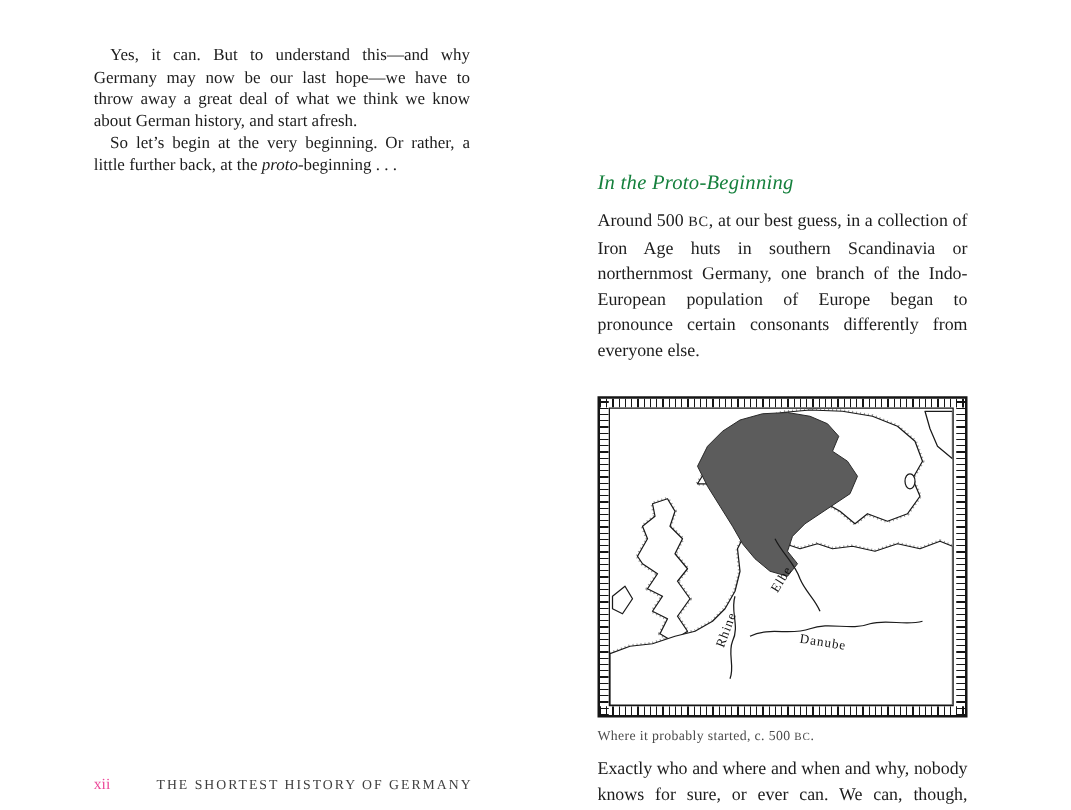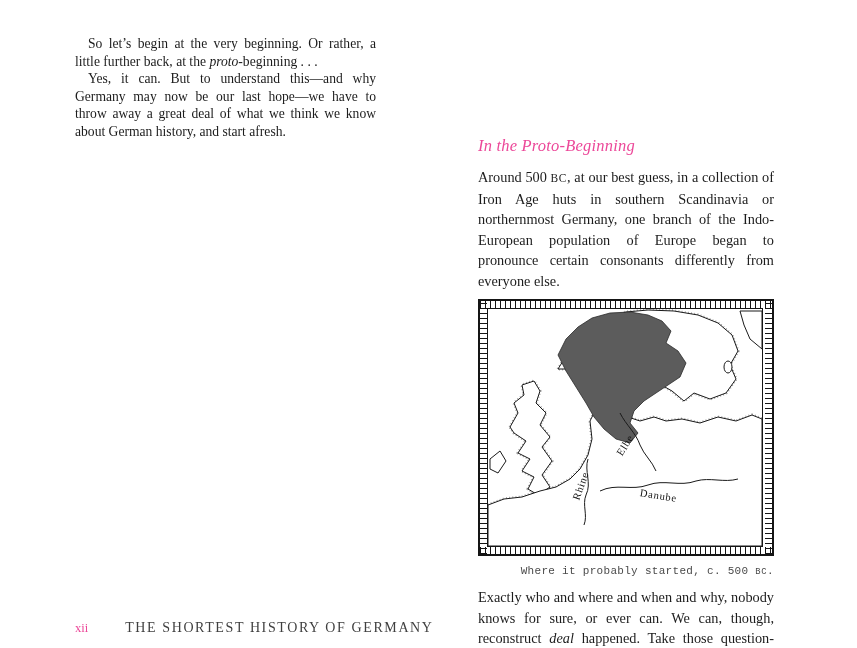--- a/index.html
+++ b/index.html
@@ -26,46 +26,46 @@
   .page-footer {
     position: absolute;
     left: 75px;
     top: 620px;
     display: flex;
     align-items: baseline;
   }
   .folio { font-size: 12.5px; color: #ec4899; }
   .running-title {
     margin-left: 37px;
-    font-size: 14px;
+    font-size: 11px;
     letter-spacing: 1.6px;
     color: #3f3f3f;
   }
   
   .right-col {
     position: absolute;
     left: 478px;
     top: 136px;
     width: 296px;
   }
   .section-heading {
     margin: 0 0 11px 0;
     font-size: 16.5px;
     font-weight: normal;
     font-style: italic;
-    color: #ec4899;
+    color: #15803d;
     letter-spacing: 0.2px;
   }
   .body-para {
     margin: 0;
     font-size: 14.3px;
     line-height: 20.5px;
     text-align: justify;
   }
-  .para1 { margin-bottom: 8px; }
+  .para1 { margin-bottom: 26px; }
   .para2 { margin-top: 10px; }
   .sc { font-size: 0.8em; letter-spacing: 0.6px; }
   
   figure { margin: 0; }
   .map-frame {
     border: 2px solid #151515;
     padding: 7px;
     background-image:
       repeating-linear-gradient(90deg, #151515 0 1px, transparent 1px 5px),
       repeating-linear-gradient(90deg, #151515 0 1px, transparent 1px 5px),
@@ -86,36 +86,35 @@
   .hachure { fill: none; stroke: #9a9a9a; stroke-width: 3.2; stroke-dasharray: 0.9 2.3; stroke-linejoin: round; }
   .river { fill: none; stroke: #1a1a1a; stroke-width: 1; }
   .river-label {
     font-family: "Liberation Serif", serif;
     font-size: 10.5px;
     letter-spacing: 0.8px;
     fill: #111;
   }
   figcaption {
     margin-top: 9px;
-    text-align: right;
+    text-align: left;
     font-size: 11px;
     color: #4a4a4a;
     letter-spacing: 0.3px;
-    font-family: Liberation Mono, monospace;
   }
 </style>
 </head>
 <body>
 
 <div class="spread">
 
   <section>
     <div class="left-text">
+      <p class="body-para-left">Yes, it can. But to understand this—and why Germany may now be our last hope—we have to throw away a great deal of what we think we know about German history, and start afresh.</p>
       <p class="body-para-left">So let’s begin at the very beginning. Or rather, a little further back, at the <em>proto</em>-beginning . . .</p>
-      <p class="body-para-left">Yes, it can. But to understand this—and why Germany may now be our last hope—we have to throw away a great deal of what we think we know about German history, and start afresh.</p>
     </div>
     <footer class="page-footer">
       <span class="folio">xii</span>
       <span class="running-title">THE SHORTEST HISTORY OF GERMANY</span>
     </footer>
   </section>
 
   <section class="right-col">
     <h2 class="section-heading">In the Proto-Beginning</h2>
 

